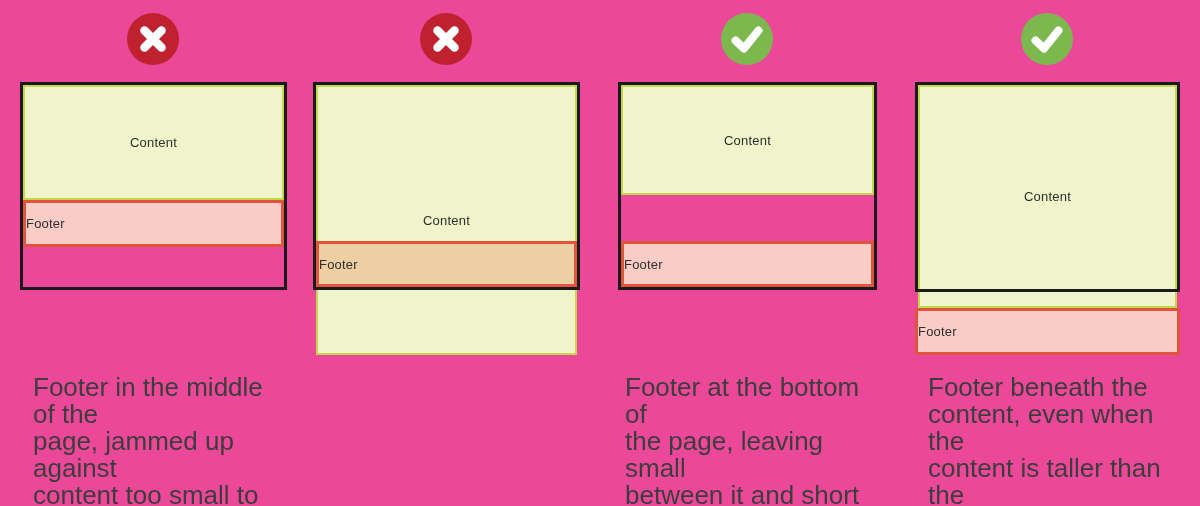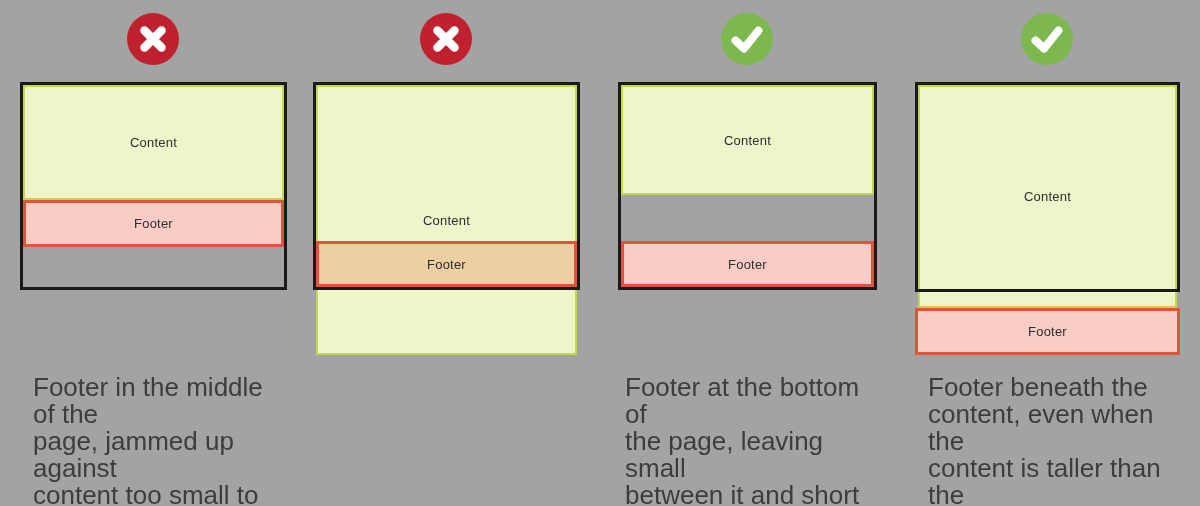--- a/index.html
+++ b/index.html
@@ -1,19 +1,19 @@
 <!DOCTYPE html>
 <html><head>
 <meta charset="utf-8">
 <style>
   html,body{margin:0;padding:0;background:#ffffff;}
   .canvas{
     position:relative;
     width:1200px;height:506px;
-    background:#a3a3a3;
+    background:#ec4899;
     font-family:"Liberation Sans",sans-serif;
     overflow:hidden;
   }
   .panel{position:absolute;top:0;height:506px;width:300px;}
   .p1{left:0;} .p2{left:300px;} .p3{left:600px;} .p4{left:900px;}
 
   .status-icon{position:absolute;width:52px;height:52px;}
   .status-icon svg{display:block;width:52px;height:52px;}
 
   .viewport{
@@ -29,21 +29,21 @@
     border:2px solid #c3d74b;
     box-sizing:border-box;
     display:flex;align-items:center;justify-content:center;
     z-index:1;
   }
   .footer-box{
     position:absolute;
     background:#f9cdc5;
     border:3px solid #e0533c;
     box-sizing:border-box;
-    display:flex;align-items:center;justify-content:center;
+    display:flex;align-items:center;
     z-index:2;
   }
   .footer-box.overlap{background:#eecfa3;}
   .box-label{
     font-size:13px;
     color:#2e2e2e;
     letter-spacing:.2px;
   }
   .caption{
     position:absolute;

